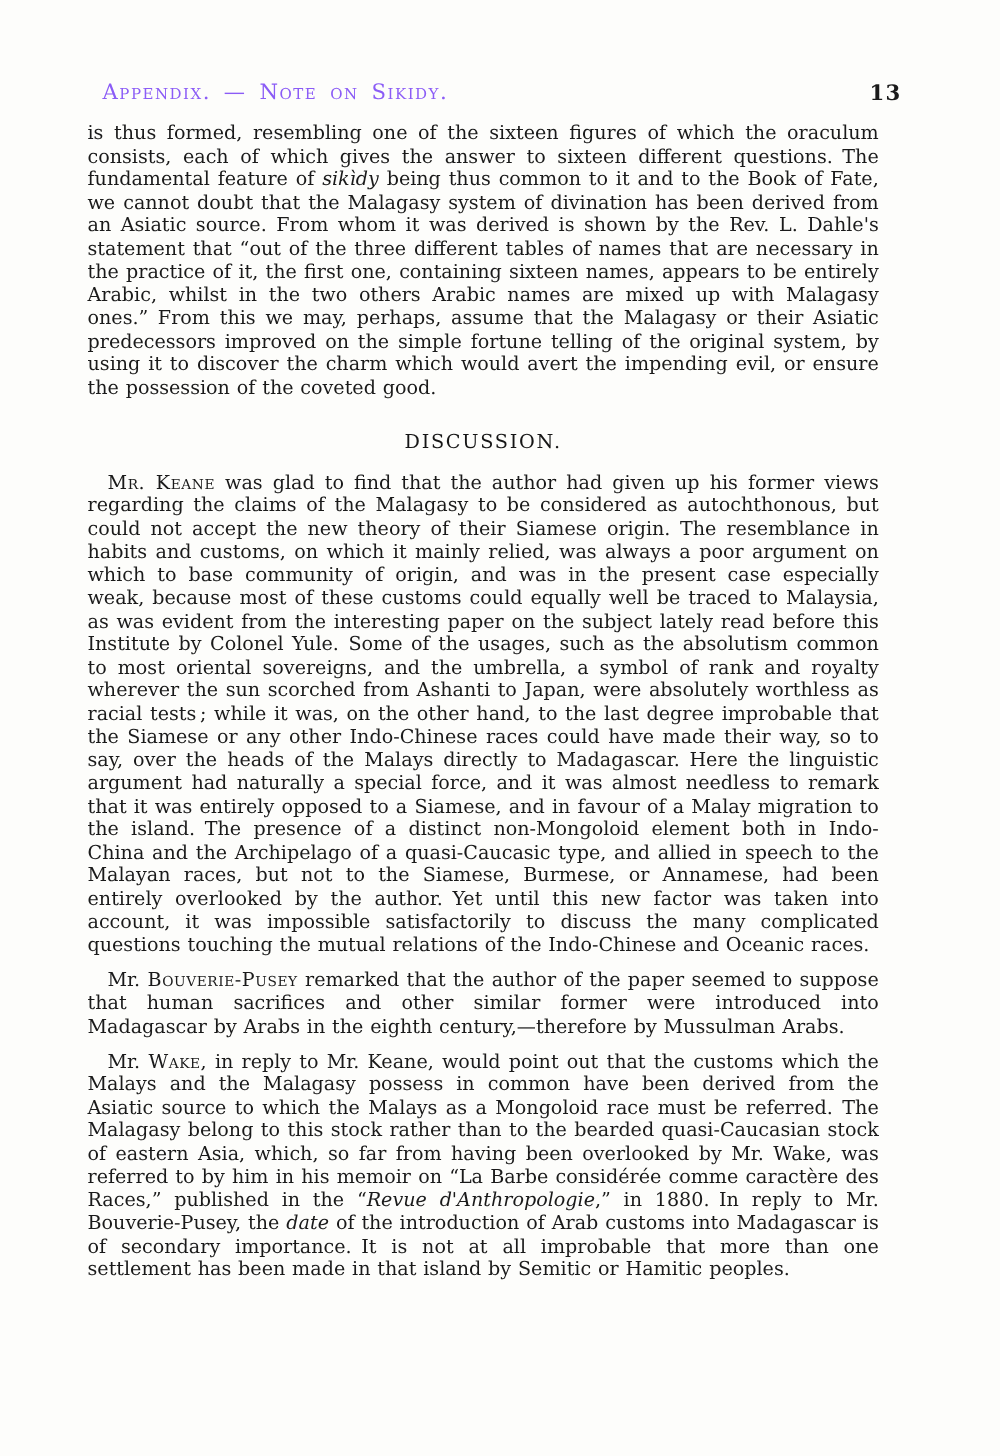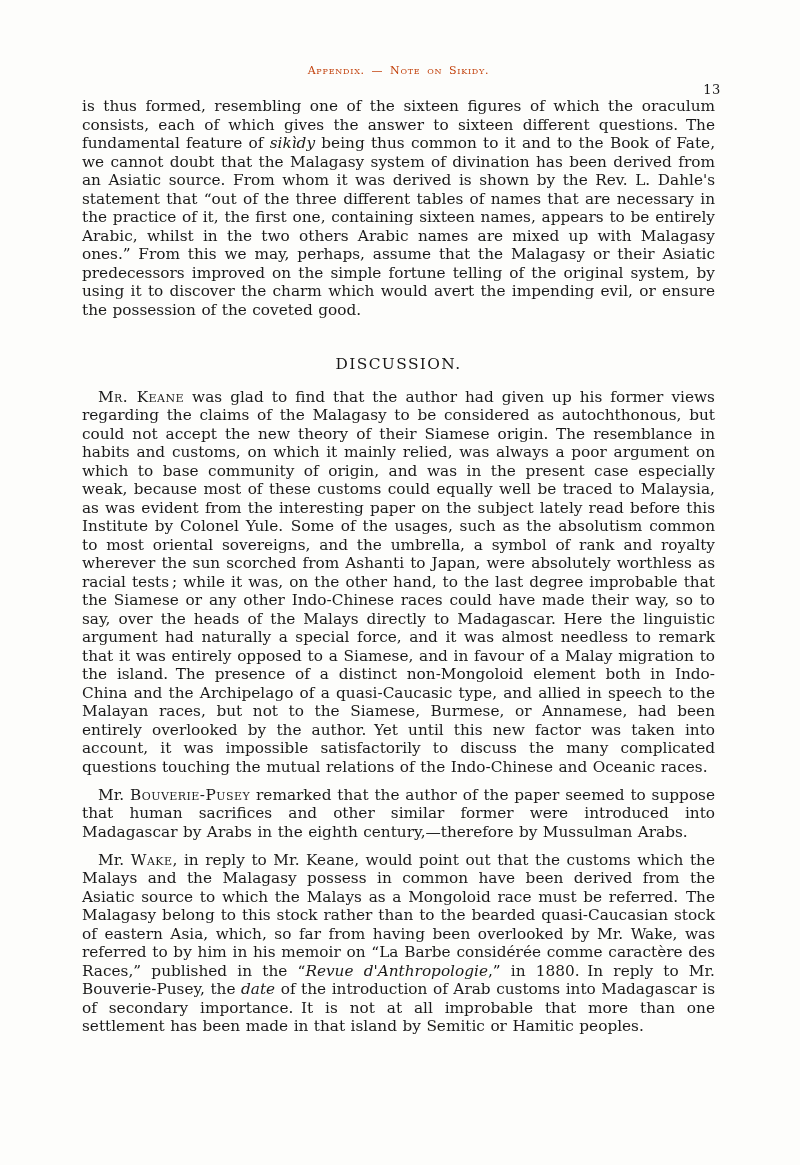--- a/index.html
+++ b/index.html
@@ -18,57 +18,57 @@
     -webkit-font-smoothing: antialiased;
   }
   .running-header {
     position: absolute;
     top: 64px;
     left: 82px;
     width: 633px;
     height: 24px;
   }
   .header-title {
-    text-align: center;
     font-variant: small-caps;
-    font-size: 11px;
+    font-size: 17px;
     letter-spacing: 0.07em;
     word-spacing: 0.22em;
-    color: #c2410c;
+    color: #8b5cf6;
   }
   .page-number {
     position: absolute;
     right: -6px;
-    top: 18px;
-    font-size: 13px;
+    top: 1px;
+    font-size: 17px;
     letter-spacing: 0.05em;
+    font-weight: bold;
   }
   .page-body {
     position: absolute;
     top: 97px;
-    left: 82px;
+    left: 70px;
     width: 633px;
     font-size: 15.3px;
     line-height: 18.5px;
     text-align: justify;
     word-spacing: 0.04em;
   }
   .page-body p {
     margin: 0 0 9.5px 0;
   }
   .page-body p.indent {
     text-indent: 16px;
   }
   .section-heading {
     font-size: 15.4px;
     font-weight: normal;
     text-align: center;
     letter-spacing: 0.09em;
     word-spacing: 0.1em;
-    margin: 36px 0 14px 0;
+    margin: 25px 0 14px 0;
     color: #161616;
   }
   .sc {
     font-variant: small-caps;
     letter-spacing: 0.03em;
   }
 </style>
 </head>
 <body>
 

